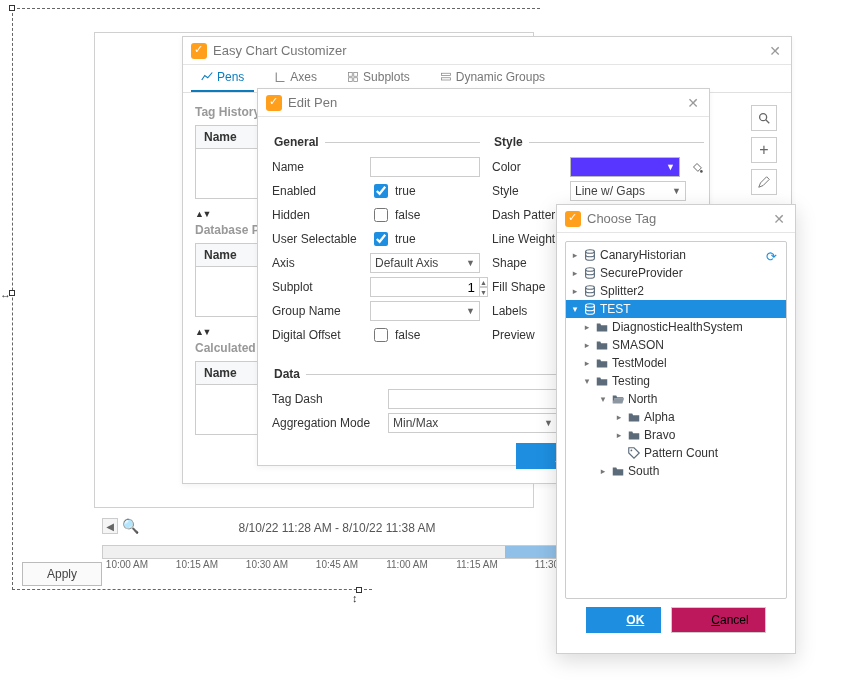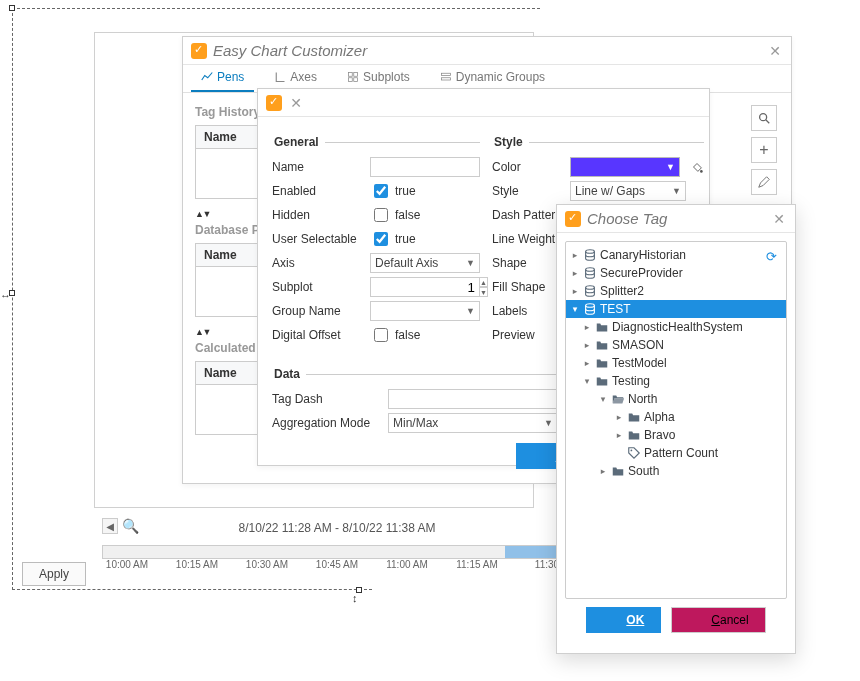--- a/index.html
+++ b/index.html
@@ -4,38 +4,38 @@
 <style>
   * { box-sizing: border-box; font-family: -apple-system, "Segoe UI", Arial, sans-serif; }
   body { margin: 0; background: #fff; width: 860px; height: 681px; position: relative; overflow: hidden; font-size: 12px; color: #333; }
 
   
   .bg-canvas { position: absolute; left: 12px; top: 8px; width: 528px; height: 582px; }
   .bg-canvas .dash-top { position:absolute; left:0; top:0; width:100%; border-top:1px dashed #666; }
   .bg-canvas .dash-left { position:absolute; left:0; top:0; height:100%; border-left:1px dashed #666; }
   .bg-canvas .dash-bottom { position:absolute; left:0; bottom:0; width:360px; border-top:1px dashed #666; }
   .handle { position:absolute; width:6px; height:6px; background:#fff; border:1px solid #333; }
-  .apply-btn { position:absolute; left:22px; top:562px; background:#fafafa; border:1px solid #bbb; padding:4px 16px; font-size:12px; color:#444; }
+  .apply-btn { position:absolute; left:22px; top:562px; background:#fafafa; border:1px solid #bbb; padding:4px 24px; font-size:12px; color:#444; }
 
   
   .timeline-wrap { position:absolute; left:102px; top:515px; width:470px; height:70px; }
   .timeline-wrap .nav-left { position:absolute; left:0; top:3px; width:16px; height:16px; border:1px solid #ccc; background:#f5f5f5; display:flex; align-items:center; justify-content:center; font-size:10px; color:#666; }
   .timeline-wrap .zoom { position:absolute; left:20px; top:3px; font-size:14px; color:#0b7dbf; }
   .timeline-wrap .caption { position:absolute; left:0; top:6px; width:100%; text-align:center; font-size:12px; color:#555; }
   .ruler { position:absolute; left:0; top:30px; right:0; height:14px; background:#f0f0f0; border:1px solid #ccc; }
   .ruler .sel { position:absolute; left:86%; top:0; width:14%; height:100%; background:#2f8fe0; opacity:.5; }
   .ticks { position:absolute; left:-10px; top:44px; right:-10px; display:flex; justify-content:space-between; font-size:10px; color:#666; }
   .ticks span { flex:1; text-align:center; white-space:nowrap; }
 
   
   .win { position:absolute; background:#fff; border:1px solid #cfcfcf; box-shadow: 0 2px 6px rgba(0,0,0,.05); }
   .win .titlebar { height:28px; display:flex; align-items:center; gap:6px; padding:0 8px; border-bottom:1px solid #e5e5e5; }
   .win .titlebar .logo { width:16px; height:16px; background:#ff9f1c; border-radius:3px; position:relative; }
   .win .titlebar .logo::after { content:"✓"; color:#fff; font-size:11px; position:absolute; left:3px; top:0; }
-  .win .titlebar .title { flex:1; color:#777; font-size:15px;font-style:italic; }
+  .win .titlebar .title { flex:1; color:#777; font-size:13px; }
   .close-x { width:16px; height:16px; color:#999; font-size:14px; text-align:center; cursor:pointer; }
 
   
   #ecc { left:182px; top:36px; width:610px; height:448px; }
   .tabbar { display:flex; gap:10px; border-bottom:1px solid #e0e0e0; padding:0 8px; height:28px; align-items:flex-end; }
   .tab { display:flex; align-items:center; gap:4px; padding:6px 10px; border-bottom:2px solid transparent; color:#777; font-size:12px; cursor:pointer;}
   .tab.active { color:#0b7dbf; border-bottom-color:#0b7dbf; }
   .tab svg { width:12px; height:12px; }
   .ecc-body { padding:8px 12px; position:relative; }
   .section-lbl { color:#999; font-weight:bold; font-size:12px; margin-top:4px; }
@@ -187,20 +187,21 @@
             <path d="M2 14 L4 9 L11 2 L14 5 L7 12 Z" stroke="#666" fill="none" stroke-width="1"></path>
           </svg>
         </div>
     </div>
   </div>
 </div>
 
 <div id="editpen" class="win">
   <div class="titlebar">
     <div class="logo"></div>
+    <div class="title">Edit Pen</div>
     <div class="close-x">✕</div>
   </div>
   <div class="body">
     <div class="twocol">
       <div class="col">
         <fieldset>
             <legend>General</legend>
           <div class="row">
               <span class="lbl">Name</span>
               <input type="text" style="">

